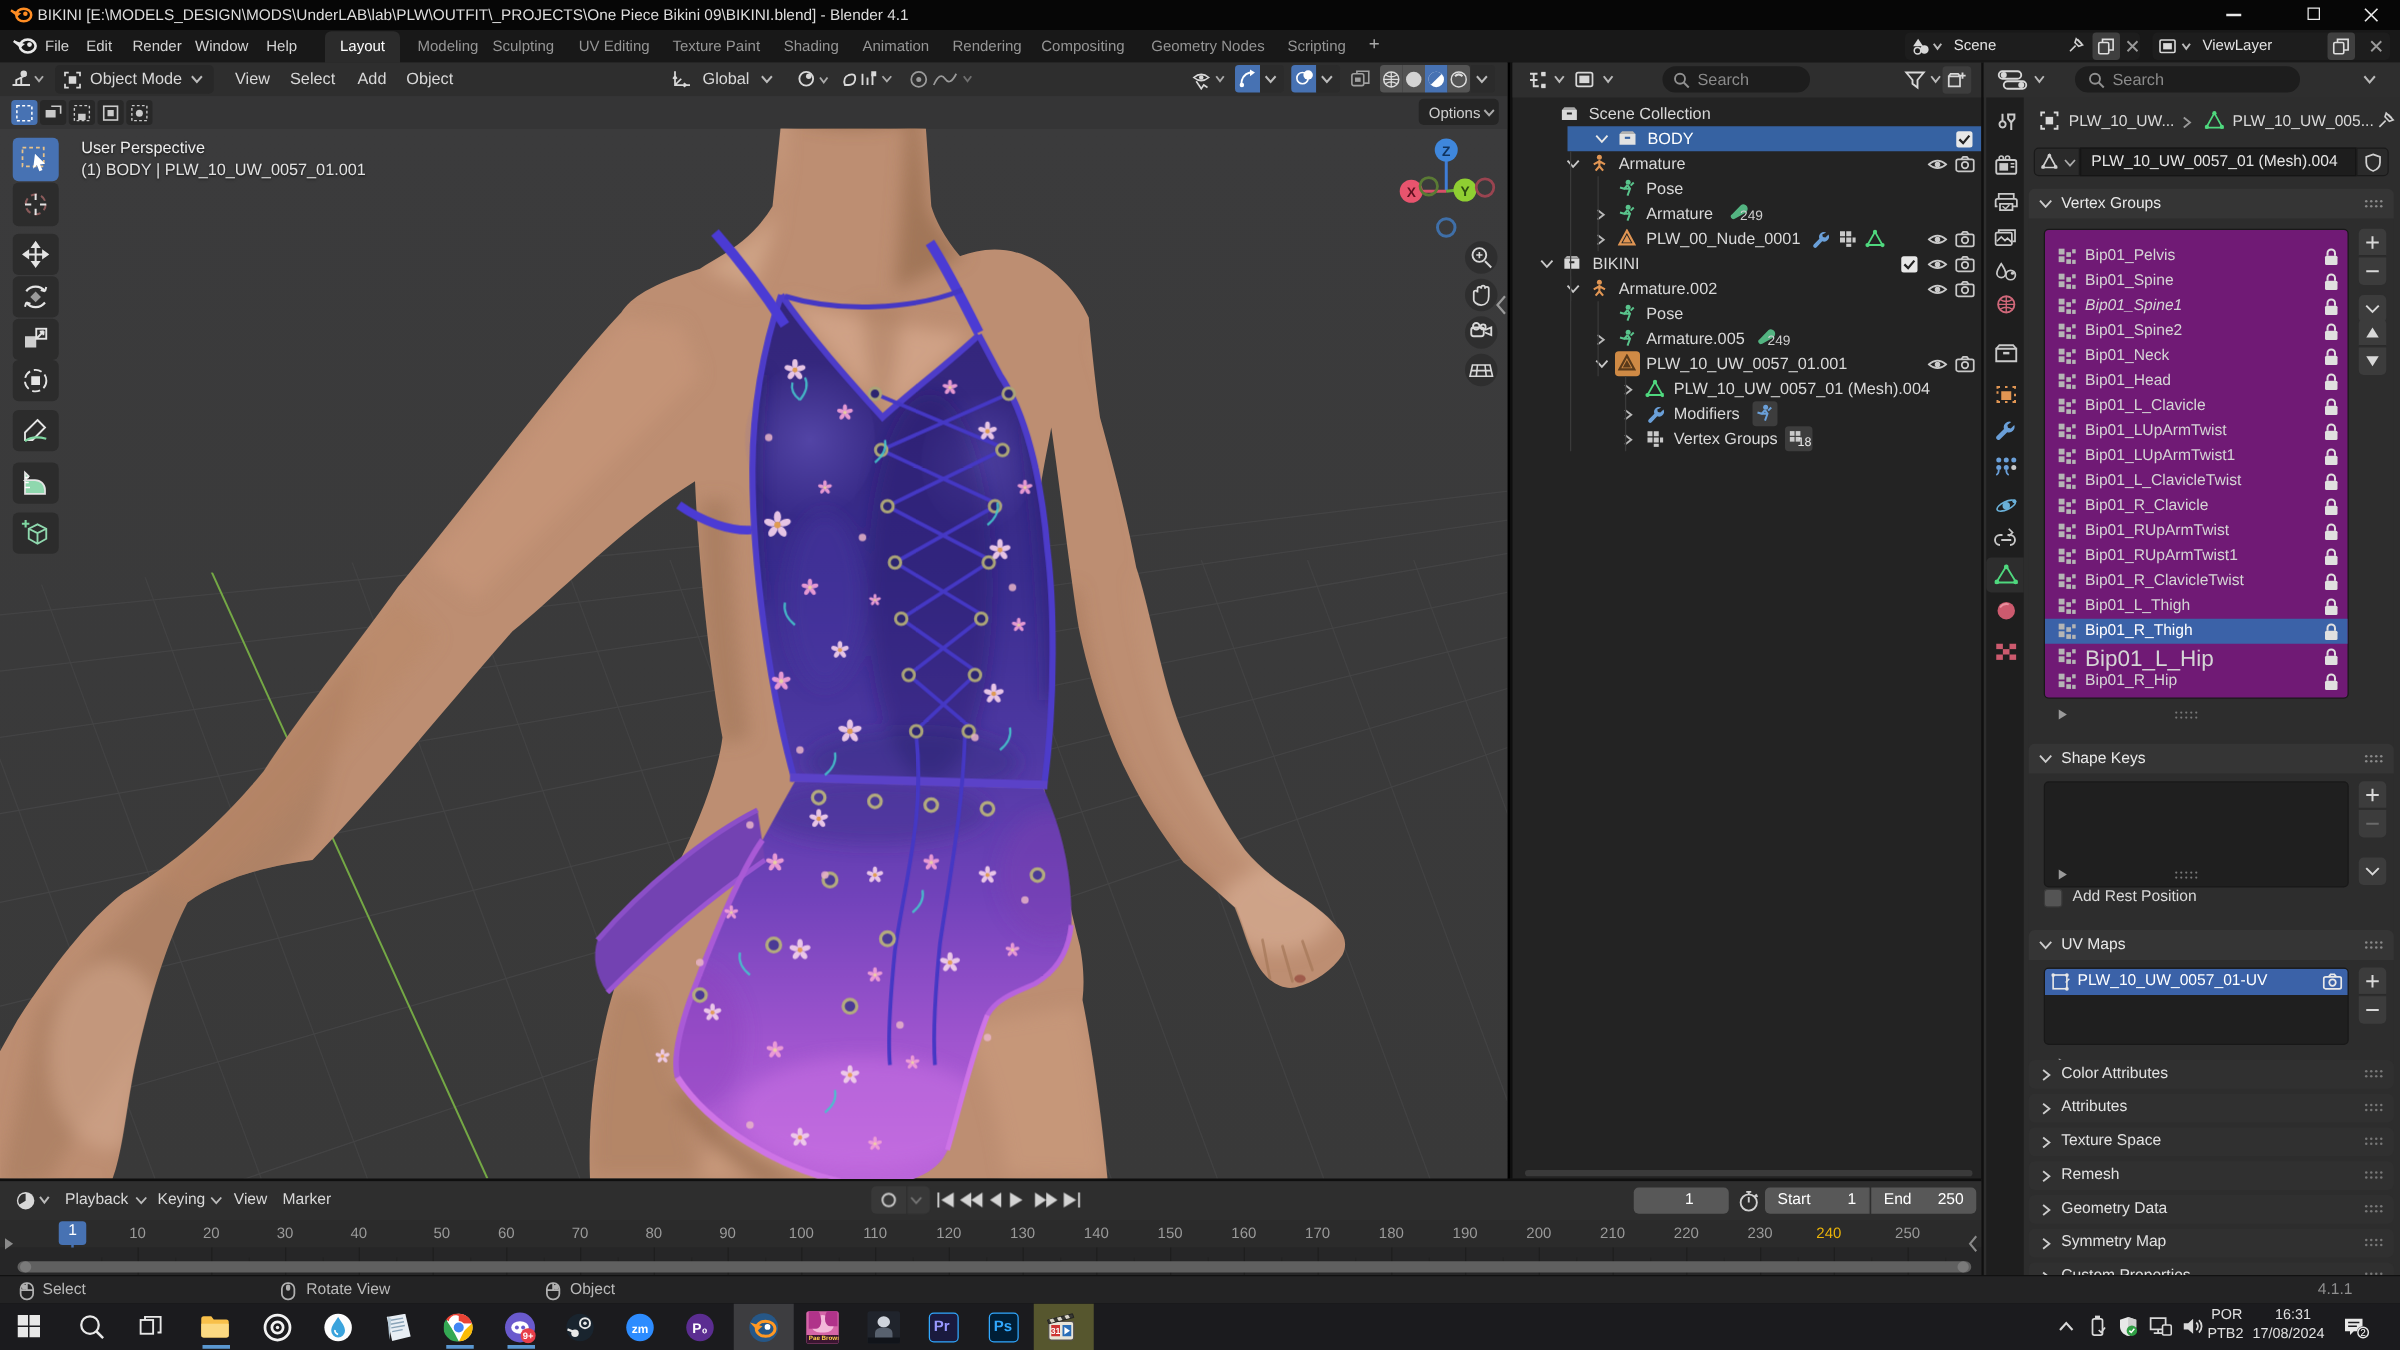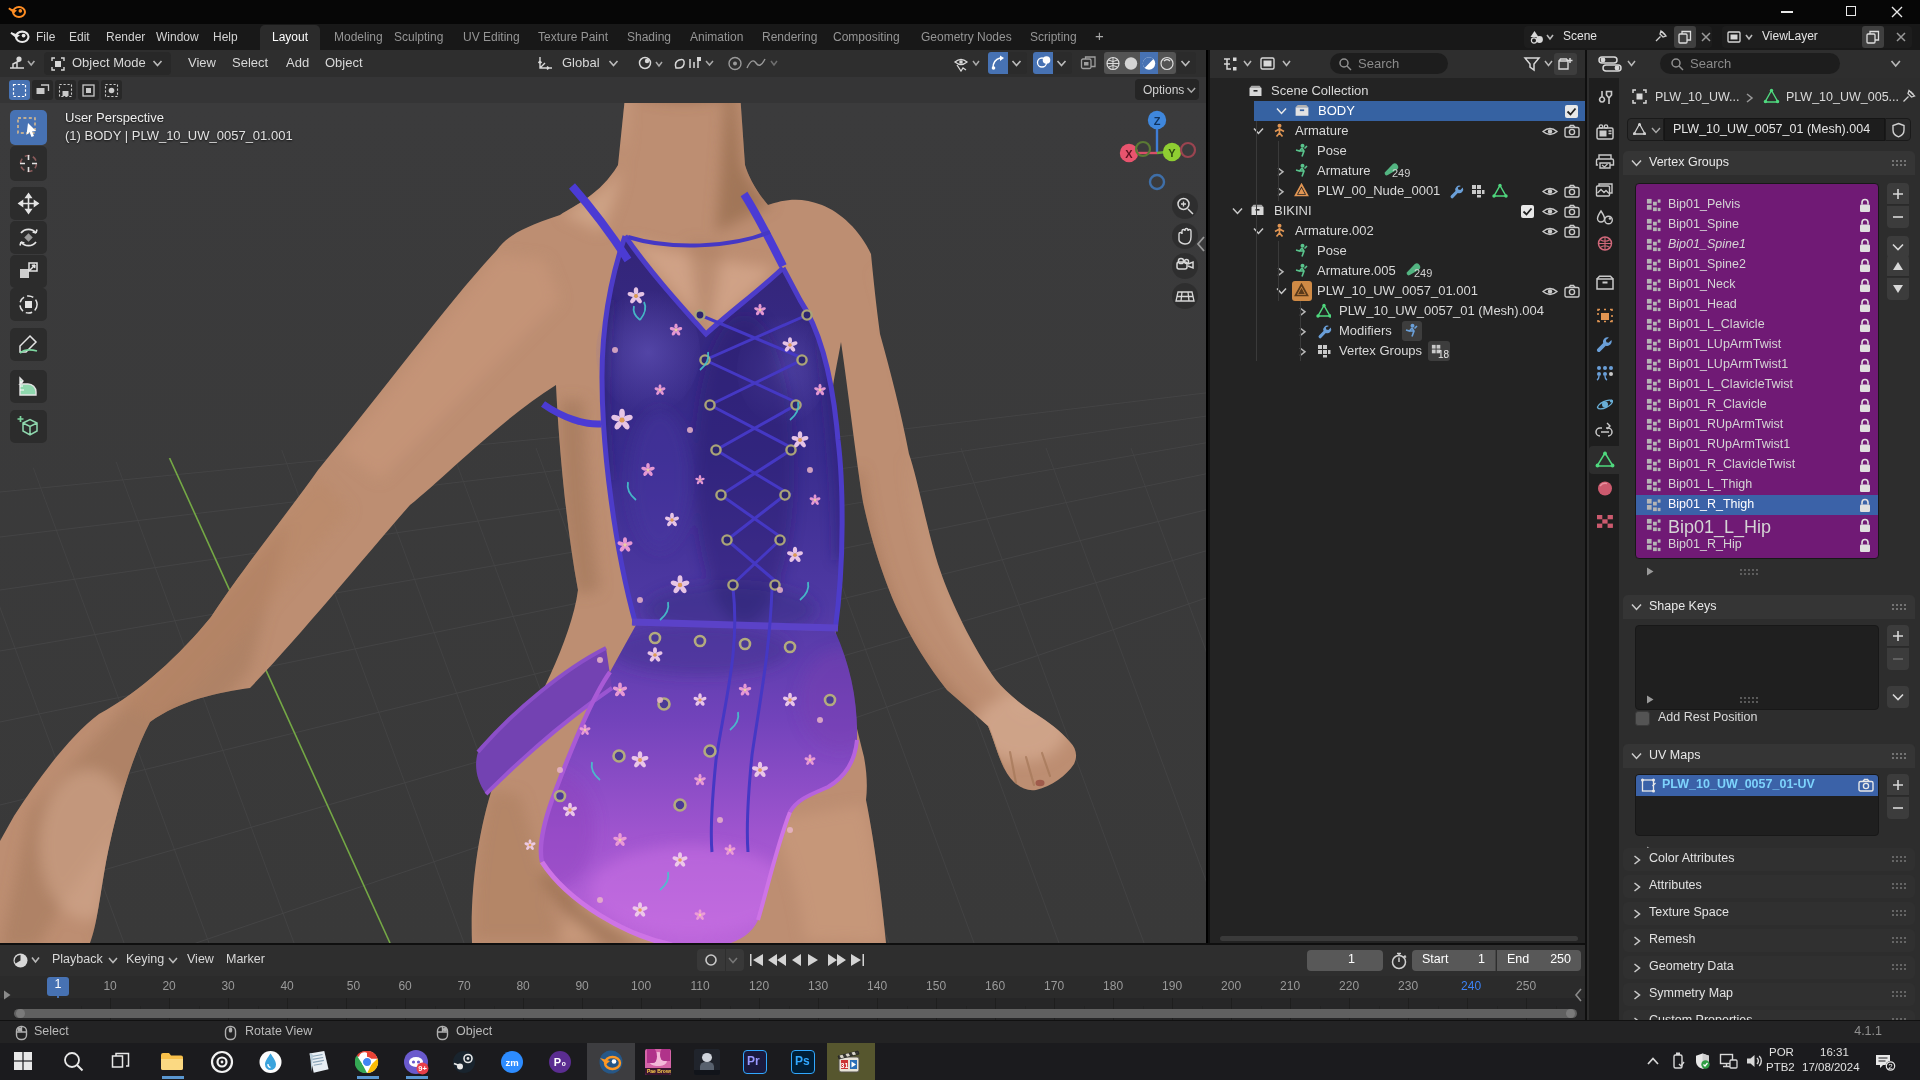--- a/index.html
+++ b/index.html
@@ -11,20 +11,21 @@
 </head>
 <body>
 
 <div class="abs" style="left:0;top:0;width:1920px;height:24px;background:#060606;">
   <svg class="abs" style="left:8px;top:3px;" width="20" height="18" viewBox="0 0 20 18">
     <ellipse cx="11" cy="9" rx="6" ry="5" fill="none" stroke="#ff8d23" stroke-width="2"></ellipse>
     <circle cx="12.3" cy="7.9" r="1.8" fill="#ff8d23"></circle>
     <path d="M1 5 L9 7.5 L5.8 10.2 Z" fill="#ff8d23"></path>
     <path d="M0.8 5.2 Q5.5 8.8 6.2 9.8" stroke="#ff8d23" stroke-width="1.8" fill="none"></path>
   </svg>
+  <div class="abs txt" style="left:30px;top:5px;font-size:12.3px;color:#dedede;">BIKINI [E:\MODELS_DESIGN\MODS\UnderLAB\lab\PLW\OUTFIT\_PROJECTS\One Piece Bikini 09\BIKINI.blend] - Blender 4.1</div>
 
   <div class="abs" style="left:1781px;top:11px;width:12px;height:1.5px;background:#e8e8e8;"></div>
   <div class="abs" style="left:1846px;top:6px;width:10px;height:10px;border:1.2px solid #e8e8e8;"></div>
   <div class="abs" style="left:1890px;top:5px;width:14px;height:14px;">
     <svg width="14" height="14">
         <path d="M2 2 L12 12 M12 2 L2 12" stroke="#e8e8e8" stroke-width="1.4"></path>
       </svg>
   </div>
 </div>
 
@@ -1536,21 +1537,21 @@
   <div class="abs" style="left:36px;top:718px;width:292px;height:96px;background:#2d2d2d;border-radius:0 0 5px 5px;"></div>
   <div class="abs" style="left:48px;top:724px;width:244px;height:62px;background:#1f1f1f;border:1px solid #181818;border-radius:4px;overflow:hidden;">
     <div class="abs" style="left:0;top:0;width:244px;height:21px;background:#3b62a8;">
       <svg class="abs" style="left:5px;top:3px;" width="16" height="15" viewBox="0 0 16 15">
         <rect x="1.5" y="2" width="11" height="11" fill="none" stroke="#e8e8e8" stroke-width="1.3"></rect>
         <circle cx="1.5" cy="2" r="1.5" fill="#e8e8e8"></circle>
           <circle cx="12.5" cy="2" r="1.5" fill="#e8e8e8"></circle>
           <circle cx="12.5" cy="13" r="1.5" fill="#e8e8e8"></circle>
         <path d="M14.5 5 l-3 3" stroke="#e8e8e8" stroke-width="1.2"></path>
       </svg>
-      <div class="abs txt" style="left:26px;top:2px;color:#7dd3fc;font-weight:bold;">PLW_10_UW_0057_01-UV</div>
+      <div class="abs txt" style="left:26px;top:2px;color:#ffffff;">PLW_10_UW_0057_01-UV</div>
       <svg class="abs" style="left:222px;top:3px;" width="16" height="15" viewBox="0 0 16 15">
           <rect x="1" y="3.5" width="14" height="9.5" rx="1.5" fill="none" stroke="#e8e8e8" stroke-width="1.4"></rect>
           <path d="M5 3.5 L6.5 1.5 h3 L11 3.5" fill="none" stroke="#e8e8e8" stroke-width="1.4"></path>
           <circle cx="8" cy="8" r="2.6" fill="none" stroke="#e8e8e8" stroke-width="1.4"></circle>
         </svg>
     </div>
   </div>
   <div class="abs" style="left:300px;top:724px;width:22px;height:22px;background:#3c3c3c;border-radius:4px 4px 0 0;border-bottom:1px solid #2a2a2a;"></div>
   <svg class="abs" style="left:305px;top:729px;" width="12" height="12" viewBox="0 0 12 12">
       <path d="M6 1 V11 M1 6 H11" stroke="#d8d8d8" stroke-width="1.6"></path>
@@ -1778,21 +1779,21 @@
       <div class="abs txt" style="left:863.1px;top:34px;width:28px;text-align:center;font-size:12px;color:#9a9a9a;">140</div>
       <div class="abs txt" style="left:922.1px;top:34px;width:28px;text-align:center;font-size:12px;color:#9a9a9a;">150</div>
       <div class="abs txt" style="left:981.1px;top:34px;width:28px;text-align:center;font-size:12px;color:#9a9a9a;">160</div>
       <div class="abs txt" style="left:1040.1px;top:34px;width:28px;text-align:center;font-size:12px;color:#9a9a9a;">170</div>
       <div class="abs txt" style="left:1099.1000000000001px;top:34px;width:28px;text-align:center;font-size:12px;color:#9a9a9a;">180</div>
       <div class="abs txt" style="left:1158.1000000000001px;top:34px;width:28px;text-align:center;font-size:12px;color:#9a9a9a;">190</div>
       <div class="abs txt" style="left:1217.1000000000001px;top:34px;width:28px;text-align:center;font-size:12px;color:#9a9a9a;">200</div>
       <div class="abs txt" style="left:1276.1000000000001px;top:34px;width:28px;text-align:center;font-size:12px;color:#9a9a9a;">210</div>
       <div class="abs txt" style="left:1335.1000000000001px;top:34px;width:28px;text-align:center;font-size:12px;color:#9a9a9a;">220</div>
       <div class="abs txt" style="left:1394.1000000000001px;top:34px;width:28px;text-align:center;font-size:12px;color:#9a9a9a;">230</div>
-      <div class="abs txt" style="left:1453.1000000000001px;top:34px;width:28px;text-align:right;font-size:12px;color:#3b82f6;">240</div>
+      <div class="abs txt" style="left:1453.1000000000001px;top:34px;width:28px;text-align:left;font-size:12px;color:#eab308;">240</div>
       <div class="abs txt" style="left:1512.1000000000001px;top:34px;width:28px;text-align:center;font-size:12px;color:#9a9a9a;">250</div>
     </div>
   <div class="abs" style="left:47px;top:32px;width:22px;height:19px;background:#4772b3;border-radius:3px;text-align:center;color:#fff;">1</div>
   <div class="abs" style="left:57px;top:51px;width:2px;height:26px;background:#4772b3;"></div>
 
   <div id="ticks" class="abs" style="left:0;top:53px;width:1585px;height:24px;background:#262627;">
       <div class="abs" style="left:110.1px;top:0px;width:1px;height:24px;background:#1e1e1e;"></div>
       <div class="abs" style="left:169.10000000000002px;top:0px;width:1px;height:24px;background:#1e1e1e;"></div>
       <div class="abs" style="left:228.10000000000002px;top:0px;width:1px;height:24px;background:#1e1e1e;"></div>
       <div class="abs" style="left:287.1px;top:0px;width:1px;height:24px;background:#1e1e1e;"></div>

